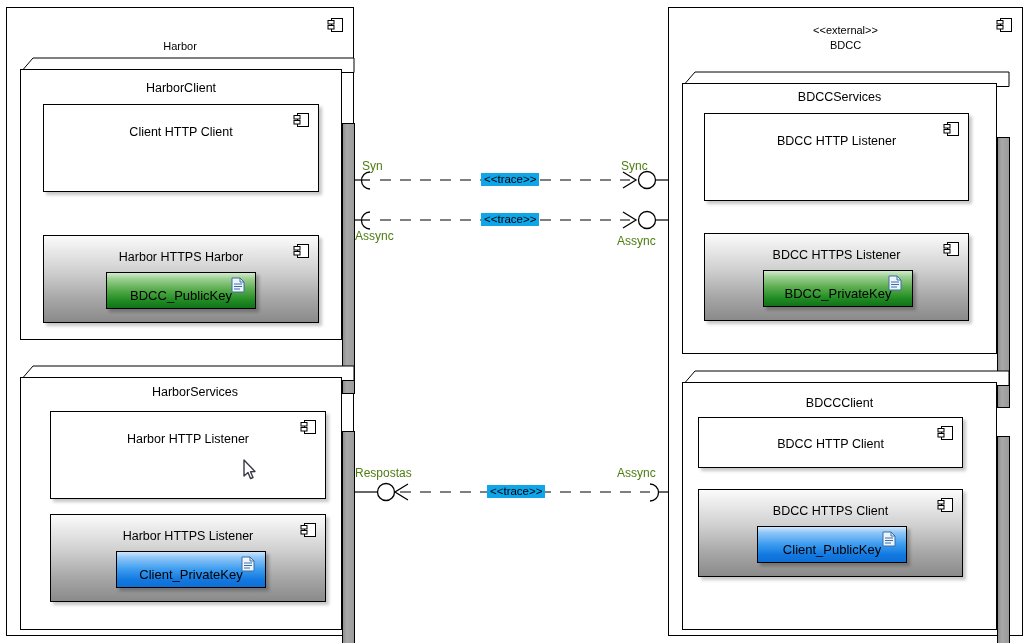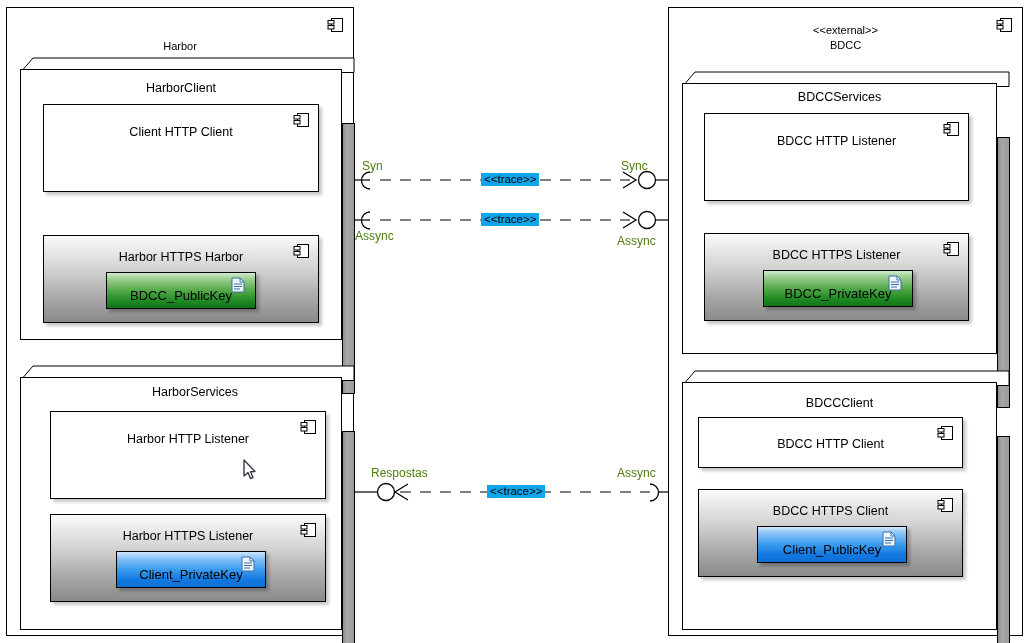--- a/index.html
+++ b/index.html
@@ -385,21 +385,21 @@
   </svg>
 
   <div class="conn-label" style="left:362px;top:159px;">Syn</div>
   <div class="conn-label" style="left:621px;top:159px;">Sync</div>
   <div class="trace-label" style="left:481px;top:173px;">&lt;&lt;trace&gt;&gt;</div>
 
   <div class="conn-label" style="left:355px;top:229px;">Assync</div>
   <div class="conn-label" style="left:617px;top:234px;">Assync</div>
   <div class="trace-label" style="left:481px;top:213px;">&lt;&lt;trace&gt;&gt;</div>
 
-  <div class="conn-label" style="left:355px;top:466px;margin-left:16px;">Respostas</div>
+  <div class="conn-label" style="left:355px;top:466px;">Respostas</div>
   <div class="conn-label" style="left:617px;top:466px;">Assync</div>
   <div class="trace-label" style="left:487px;top:485px;">&lt;&lt;trace&gt;&gt;</div>
 
   <svg class="cursor" style="left:243px;top:459px;" width="15" height="22" viewBox="0 0 15 22">
     <polygon points="1,1 1,17 5,13.5 7.5,19.5 10,18.5 7.5,12.8 12,12.5" fill="#ffffff" stroke="#3a3a4a" stroke-width="1.4" stroke-linejoin="round"></polygon>
   </svg>
 
 </div>
 
 </body></html>

